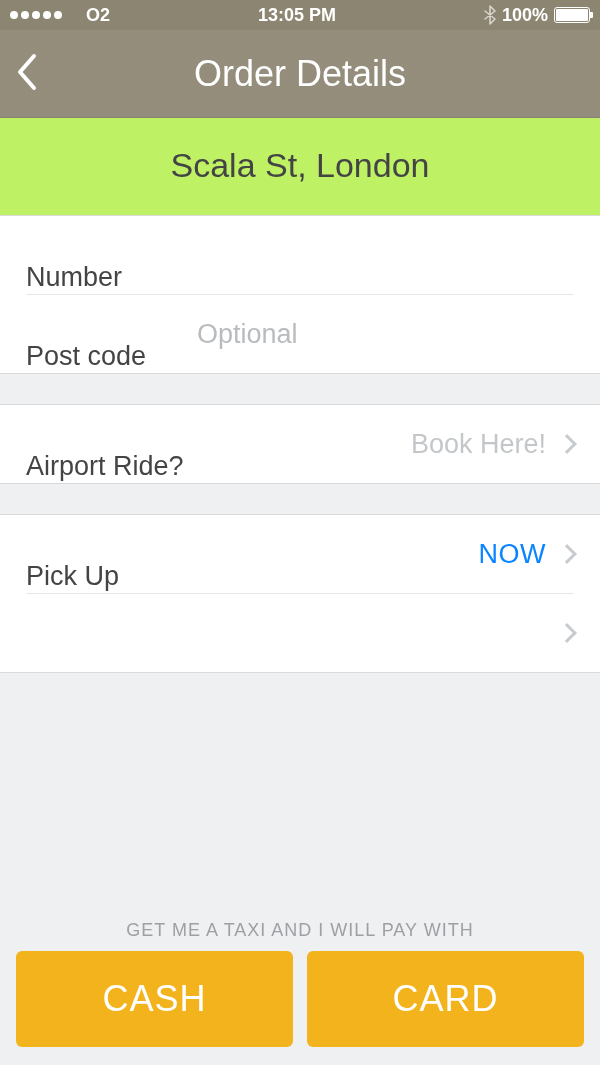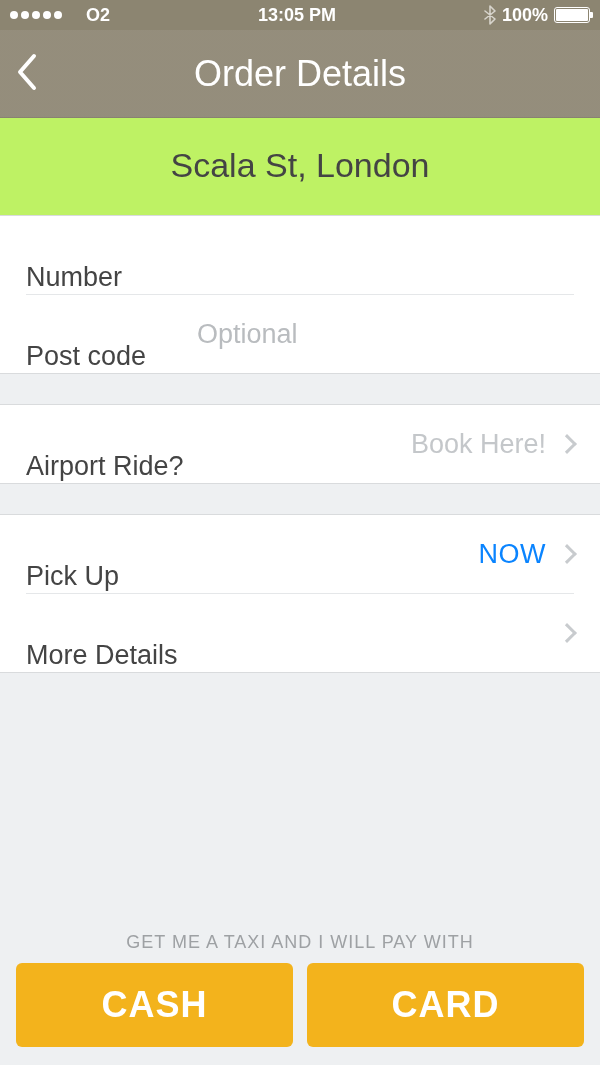--- a/index.html
+++ b/index.html
@@ -28,21 +28,21 @@
     .row-value-input { flex:1; margin-left: 40px; font-size: 27px; border:none; outline:none; background:transparent; font-weight:300; color:#0a84ff; font-family:inherit; }
     .row-value-input::placeholder { color:#b9bcbf; font-weight:300; }
     .row-action { margin-left:auto; font-size:27px; color:#c4c7ca; display:flex; align-items:center; gap:14px; font-weight:300; }
     .chevron-r { width:14px; height:14px; border-top:3px solid #c8cbce; border-right:3px solid #c8cbce; transform:rotate(45deg); }
     .accent { color:#0a84ff; font-weight:400; letter-spacing:0.5px; }
     .gap { height:30px; }
 
     .footer { position:absolute; bottom:0; left:0; right:0; padding: 12px 16px 18px; }
     .footer-label { text-align:center; font-size:18px; letter-spacing:1px; color:#9ea1a4; font-weight:400; margin-bottom:10px;margin-top:36px; }
     .btn-row { display:flex; gap:14px; }
-    .pay-btn { flex:1; height:84px; border:none; border-radius:6px; background:#f3b31c; color:#fff; font-size:36px; font-weight:700; letter-spacing:1px; font-family:inherit; cursor:pointer; }
+    .pay-btn { flex:1; height:96px; border:none; border-radius:6px; background:#f3b31c; color:#fff; font-size:36px; font-weight:400; letter-spacing:1px; font-family:inherit; cursor:pointer; }
     .number-col { width: 165px; flex: none; }
     .input-offset { margin-left: 0; padding-left: 6px; }
   </style>
 </head>
 <body>
 
 <div class="status-bar">
   <div class="sb-left">
     <div class="dots">
       <div class="dot"></div>
@@ -106,21 +106,20 @@
 <div class="section">
   <div class="row">
     <span class="row-label">Pick Up</span>
     <div class="row-action">
       <span class="accent">NOW</span>
       <span class="chevron-r"></span>
     </div>
   </div>
   <div class="divider"></div>
   <div class="row">
-    <span class="row-label">More Details</span>
     <div class="row-action">
       <span class="chevron-r"></span>
     </div>
   </div>
 </div>
 
 <div class="footer">
   <div class="footer-label">GET ME A TAXI AND I WILL PAY WITH</div>
   <div class="btn-row">
     <button class="pay-btn">CASH</button>

